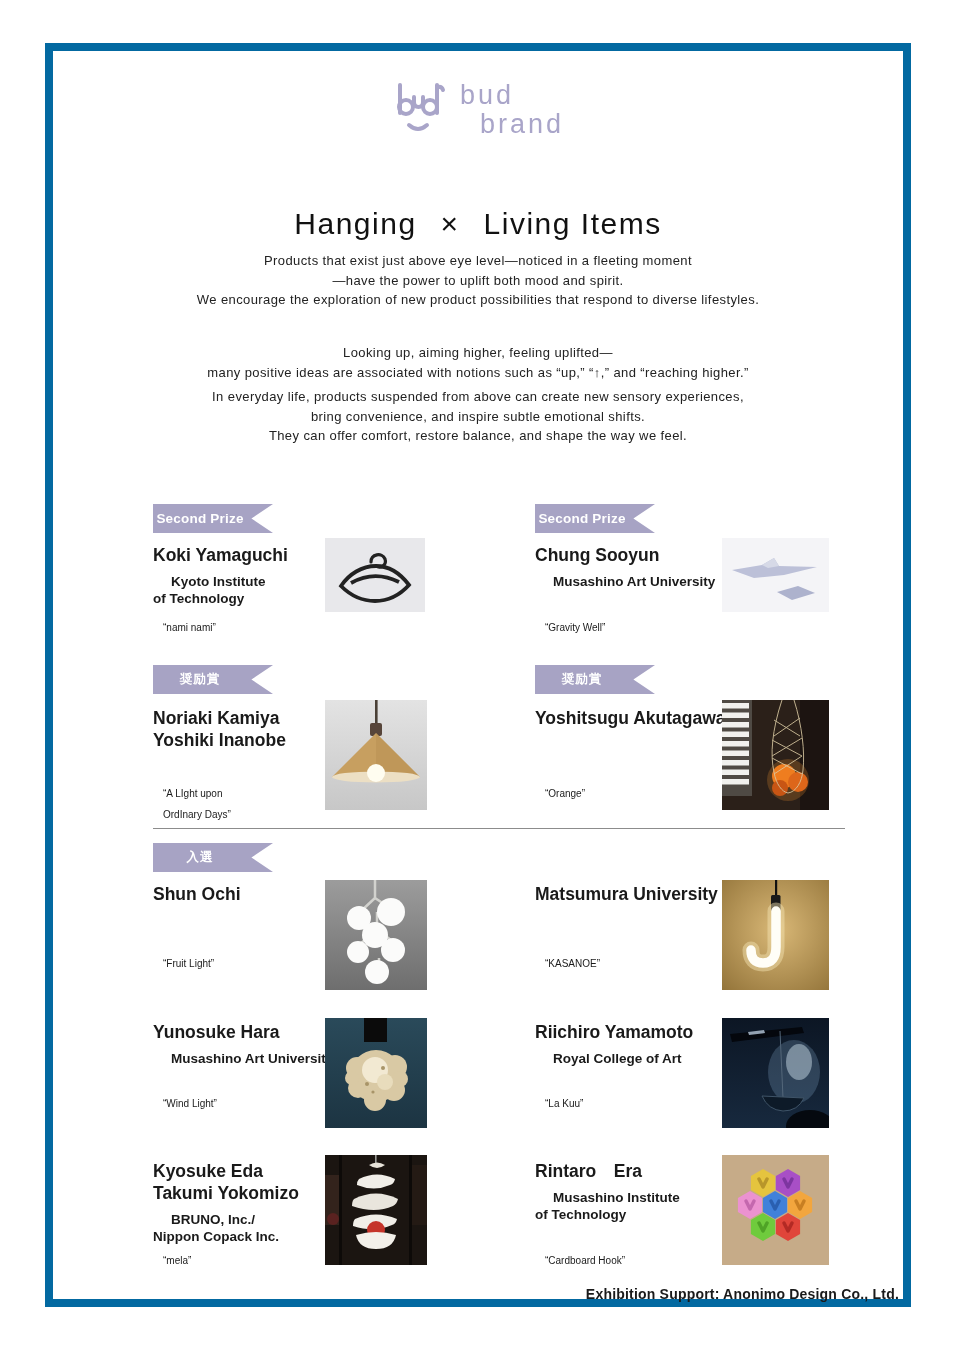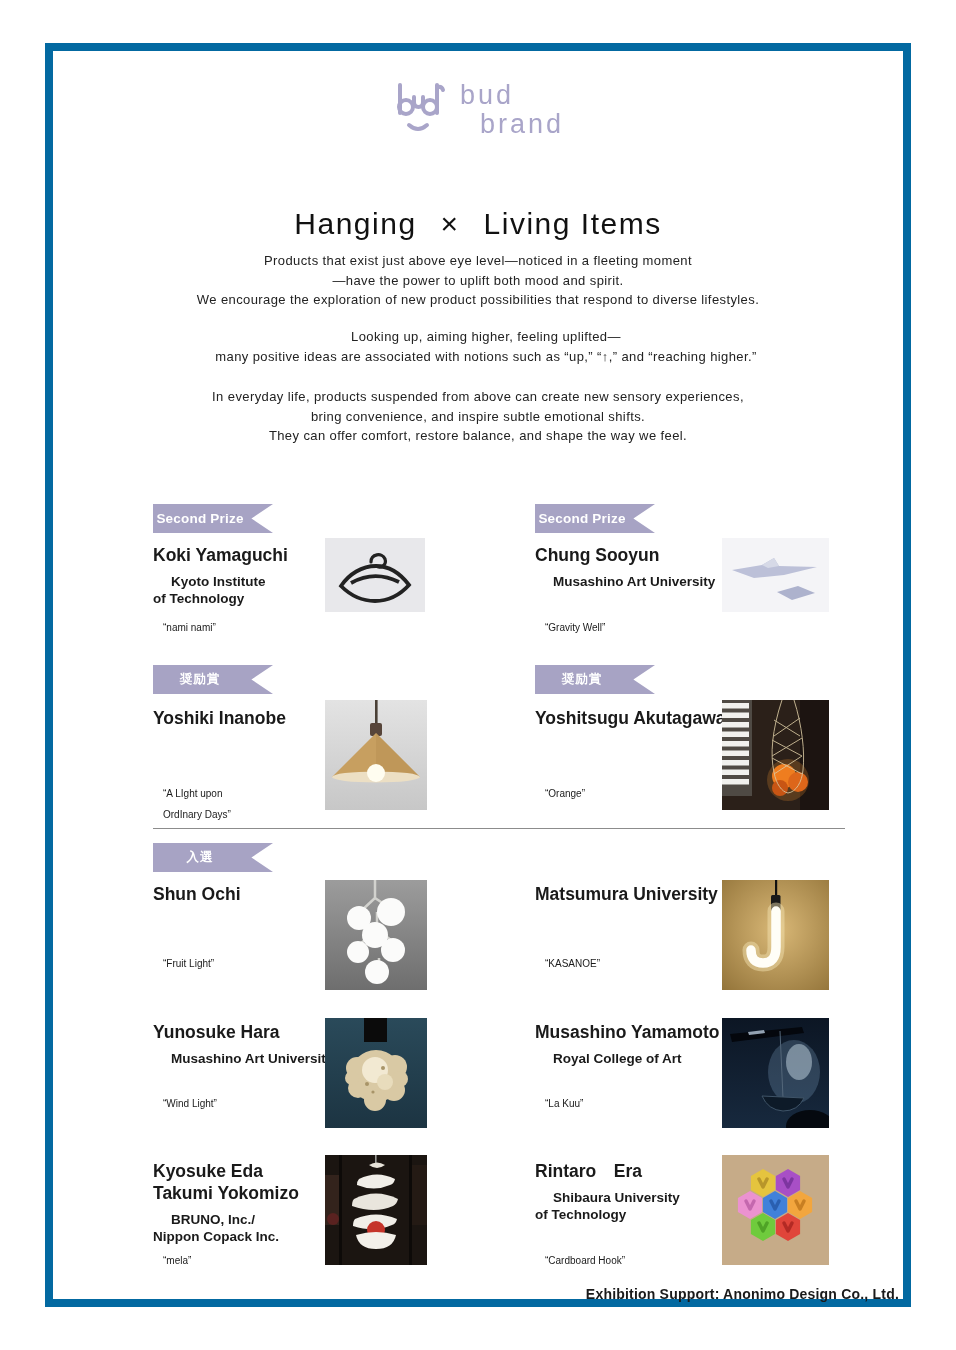--- a/index.html
+++ b/index.html
@@ -13,21 +13,21 @@
   }
   
   .logo { position:absolute; top:30px; left:0; width:100%; display:flex; justify-content:center; align-items:flex-start; gap:14px; }
   .logo-words { color:#a9a5c9; font-size:27px; letter-spacing:3px; line-height:29px; }
   .logo-words .l2 { margin-left:20px; }
   .award-title { position:absolute; top:104px; width:100%; text-align:center; font-size:38px; font-weight:bold; color:#b5b1d3; letter-spacing:1px; }
   .theme-title { position:absolute; top:156px; width:100%; text-align:center; font-size:30px; color:#111; letter-spacing:1.5px; }
   .theme-title .x { margin:0 24px; }
   .intro { position:absolute; width:100%; text-align:center; font-size:13px; line-height:19.5px; letter-spacing:0.4px; color:#222; }
   .intro div { white-space:nowrap; }
-  .p1 { top:200px; } .p2 { top:276px;margin-left:8px; } .p3 { top:336px; } .p4 { top:413px; }
+  .p1 { top:200px; } .p2 { top:292px; } .p3 { top:336px; } .p4 { top:413px; }
   
   .badge {
     height:29px; background:#a7a3c4; color:#fff; font-weight:bold;
     display:flex; align-items:center; justify-content:center;
     padding-right:26px; box-sizing:border-box;
     clip-path:polygon(0 0, 100% 0, 82% 50%, 100% 100%, 0 100%);
   }
   .badge.en { width:120px; font-size:13.5px; letter-spacing:0.2px; }
   .badge.jp { width:120px; font-size:12.5px; letter-spacing:1px; }
   .badge-solo { position:absolute; left:100px; top:792px; }
@@ -124,20 +124,21 @@
           <rect width="107" height="74" fill="#f4f4f7"></rect>
           <polygon points="10,32 40,27 52,20 57,28 95,29 62,37 32,40" fill="#bcc0d8"></polygon>
           <polygon points="40,27 52,20 57,28 46,30" fill="#d6d9e7"></polygon>
           <polygon points="55,54 76,48 93,55 70,62" fill="#adb2cd"></polygon>
         </svg>
       </div>
     </div>
 
     <div class="cell cl r2">
       <div class="badge jp">奨励賞</div>
+      <div class="name">Noriaki Kamiya</div>
       <div class="name">Yoshiki Inanobe</div>
       <div class="product">
         <div>“A LIght upon</div>
         <div>OrdInary Days”</div>
       </div>
       <div class="photo">
         <svg width="102" height="110" viewBox="0 0 102 110">
           <defs>
             <linearGradient id="g3" x1="0" y1="0" x2="0" y2="1">
               <stop offset="0" stop-color="#e3e3e3"></stop>
@@ -264,21 +265,21 @@
           <g fill="#a89468">
             <circle cx="42" cy="66" r="2"></circle>
               <circle cx="58" cy="50" r="2"></circle>
               <circle cx="48" cy="74" r="1.6"></circle>
           </g>
         </svg>
       </div>
     </div>
 
     <div class="cell cr r4">
-      <div class="name">Musashino Yamamoto</div>
+      <div class="name">Riichiro Yamamoto</div>
       <div class="aff first">Royal College of Art</div>
       <div class="product">“La Kuu”</div>
       <div class="photo">
         <svg width="107" height="110" viewBox="0 0 107 110">
           <defs>
             <linearGradient id="g8" x1="0" y1="0" x2="0" y2="1">
               <stop offset="0" stop-color="#0c1624"></stop>
                 <stop offset="1" stop-color="#17293e"></stop>
             </linearGradient>
           </defs>
@@ -314,21 +315,21 @@
           <path d="M29 44 q22 -11 44 0 q-1 5 -5 7 q-18 8 -41 0 q0 -5 2 -7 z" fill="#e9e5dd"></path>
           <path d="M30 64 q21 -9 42 0 q-1 5 -5 6 q-17 8 -39 1 q0 -5 2 -7 z" fill="#f1eee8"></path>
           <circle cx="51" cy="75" r="9" fill="#c5342a"></circle>
           <path d="M31 80 q20 -6 40 0 q-3 14 -20 14 q-17 0 -20 -14 z" fill="#f3f0ea"></path>
         </svg>
       </div>
     </div>
 
     <div class="cell cr r5">
       <div class="name">Rintaro　Era</div>
-      <div class="aff first">Shibaura University</div>
+      <div class="aff first">Musashino Institute</div>
       <div class="aff">of Technology</div>
       <div class="product">“Cardboard Hook”</div>
       <div class="photo">
         <svg width="107" height="110" viewBox="0 0 107 110">
           <rect width="107" height="110" fill="#c6ab88"></rect>
           <g stroke-linecap="round" stroke-linejoin="round">
             <g transform="translate(41,28)">
                 <polygon points="0,-14 12.1,-7 12.1,7 0,14 -12.1,7 -12.1,-7" fill="#e5c43e"></polygon>
                 <path d="M-4 -4 L0 4 L4 -4" fill="none" stroke="#b8962a" stroke-width="3.5"></path>
               </g>

